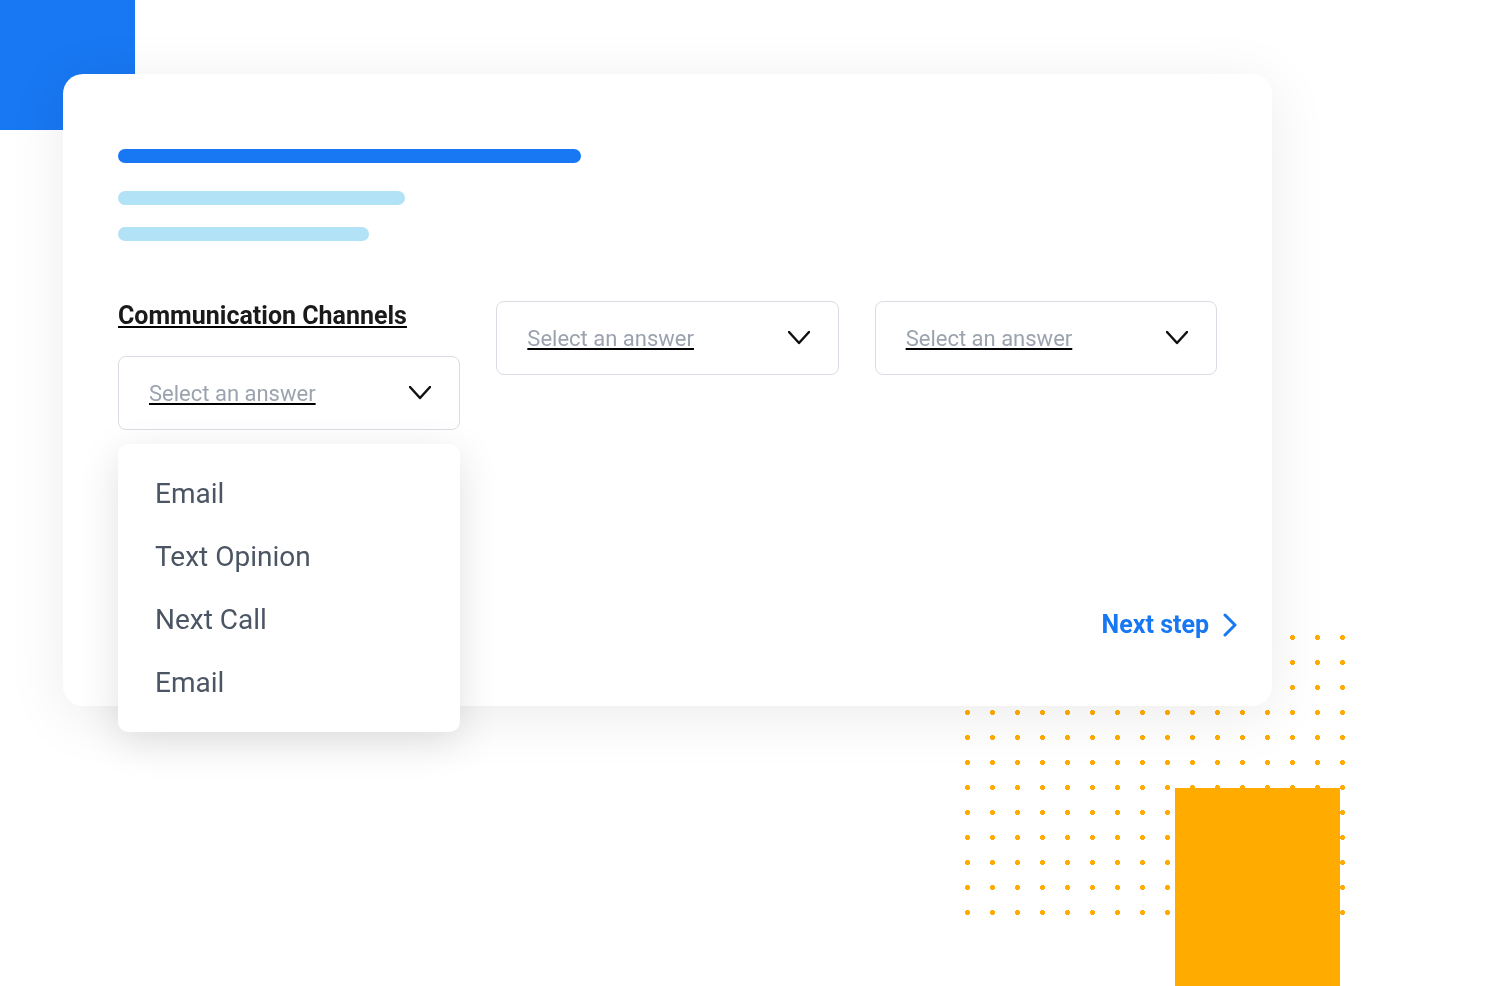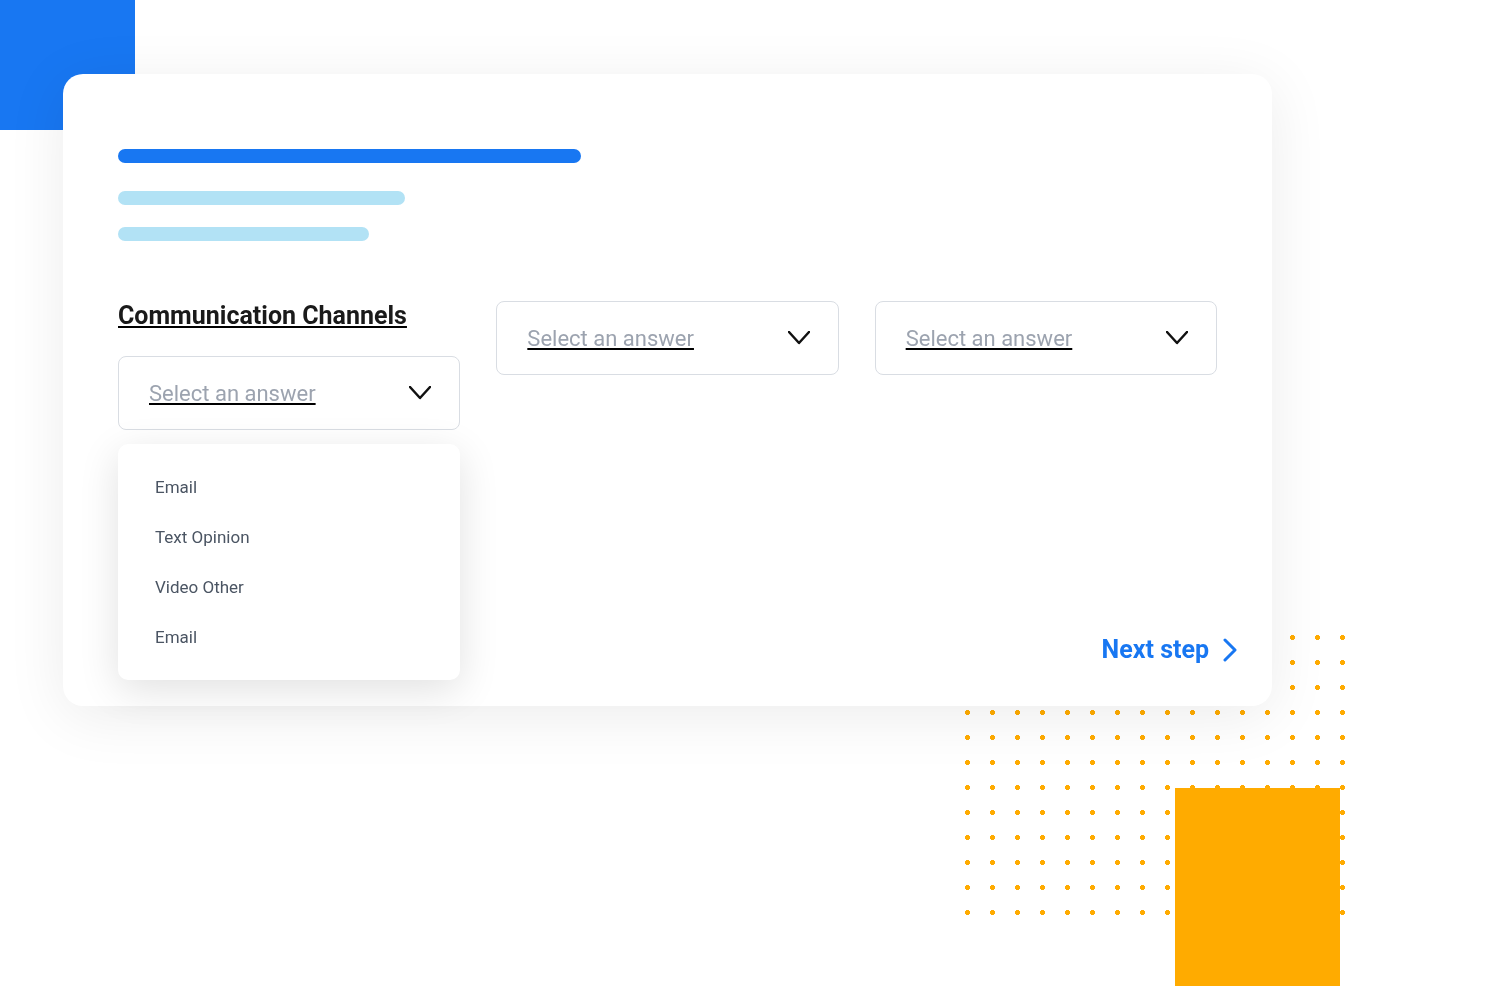--- a/index.html
+++ b/index.html
@@ -139,33 +139,33 @@
       width: 100%;
       background: #ffffff;
       border-radius: 10px;
       box-shadow: 0 10px 40px rgba(0, 0, 0, 0.12);
       padding: 18px 0;
       z-index: 10;
     }
 
     .dropdown-item {
       padding: 15px 37px;
-      font-size: 17px;
+      font-size: 28px;
       color: #4B5563;
       cursor: pointer;
     }
 
     .dropdown-item.highlighted {
       background: #E9F2FE;
     }
 
     .next-step {
       position: absolute;
       right: 35px;
-      bottom: 42px;
+      bottom: 67px;
       display: flex;
       align-items: center;
       gap: 14px;
       font-size: 25px;
       font-weight: 700;
       color: #1877F2;
       cursor: pointer;
     }
 
     .chevron-right-icon {
@@ -195,21 +195,21 @@
       <label class="field-label">Communication Channels</label>
       <div class="select-box">
         <span class="select-placeholder">Select an answer</span>
         <svg class="chevron-down-icon" viewBox="0 0 22 14" fill="none">
           <path d="M1 1L11 12L21 1" stroke="#111111" stroke-width="2.5" stroke-linecap="round" stroke-linejoin="round"></path>
         </svg>
       </div>
       <div class="dropdown-menu">
         <div class="dropdown-item">Email</div>
         <div class="dropdown-item">Text Opinion</div>
-        <div class="dropdown-item">Video Other</div>
+        <div class="dropdown-item">Next Call</div>
         <div class="dropdown-item">Email</div>
       </div>
     </div>
 
     <div class="field-group">
       <div class="select-box">
         <span class="select-placeholder">Select an answer</span>
         <svg class="chevron-down-icon" viewBox="0 0 22 14" fill="none">
           <path d="M1 1L11 12L21 1" stroke="#111111" stroke-width="2.5" stroke-linecap="round" stroke-linejoin="round"></path>
         </svg>

